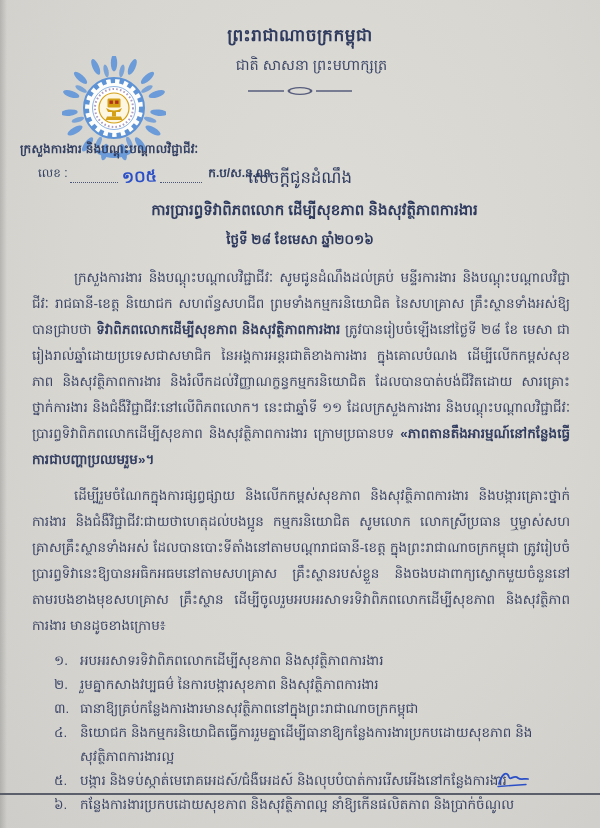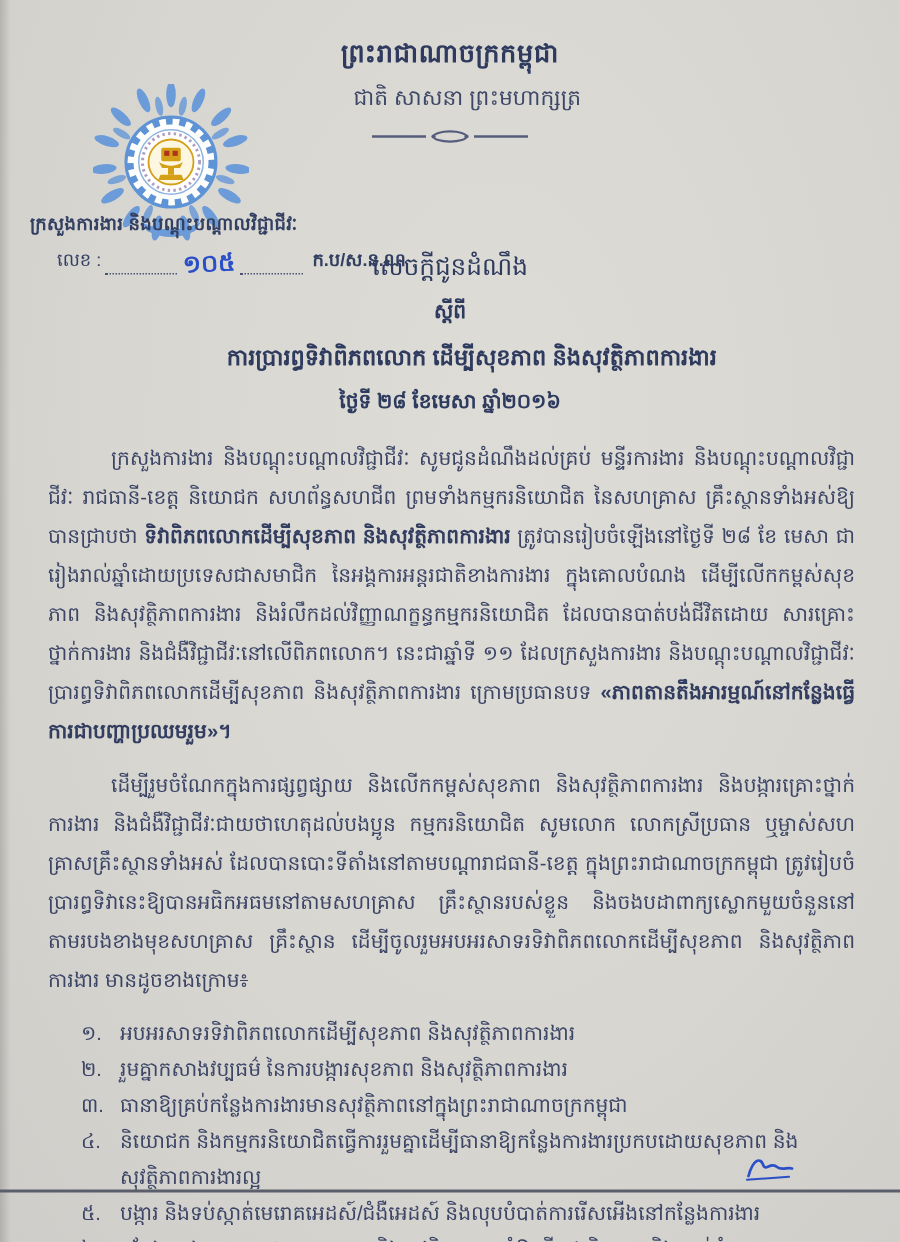--- a/index.html
+++ b/index.html
@@ -155,21 +155,20 @@
       <span class="ref-label">លេខ :</span>
       <span class="dots d1"></span>
       <span class="ref-number">១០៥</span>
       <span class="dots d2"></span>
       <span class="ref-code">ក.ប/ស.ន.ណ</span>
     </div>
   </div>
 
   <div class="title-block">
     <div class="doc-type">សេចក្តីជូនដំណឹង</div>
-    <div class="regarding">ស្តីពី</div>
     <div class="subject">ការប្រារព្ធទិវាពិភពលោក ដើម្បីសុខភាព និងសុវត្ថិភាពការងារ</div>
     <div class="date-line">ថ្ងៃទី ២៨ ខែមេសា ឆ្នាំ២០១៦</div>
   </div>
 
   <div class="body-text">
     <p class="para"><span>ក្រសួងការងារ និងបណ្តុះបណ្តាលវិជ្ជាជីវៈ សូមជូនដំណឹងដល់គ្រប់ មន្ទីរការងារ និងបណ្តុះបណ្តាលវិជ្ជាជីវៈ រាជធានី-ខេត្ត និយោជក សហព័ន្ធសហជីព ព្រមទាំងកម្មករនិយោជិត នៃសហគ្រាស គ្រឹះស្ថានទាំងអស់ឱ្យបានជ្រាបថា </span><span class="bold">ទិវាពិភពលោកដើម្បីសុខភាព និងសុវត្ថិភាពការងារ</span><span> ត្រូវបានរៀបចំឡើងនៅថ្ងៃទី ២៨ ខែ មេសា ជារៀងរាល់ឆ្នាំដោយប្រទេសជាសមាជិក នៃអង្គការអន្តរជាតិខាងការងារ ក្នុងគោលបំណង ដើម្បីលើកកម្ពស់សុខភាព និងសុវត្ថិភាពការងារ និងរំលឹកដល់វិញ្ញាណក្ខន្ធកម្មករនិយោជិត ដែលបានបាត់បង់ជីវិតដោយ សារគ្រោះថ្នាក់ការងារ និងជំងឺវិជ្ជាជីវៈនៅលើពិភពលោក។ នេះជាឆ្នាំទី ១១ ដែលក្រសួងការងារ និងបណ្តុះបណ្តាលវិជ្ជាជីវៈ ប្រារព្ធទិវាពិភពលោកដើម្បីសុខភាព និងសុវត្ថិភាពការងារ ក្រោមប្រធានបទ </span><span class="bold">«ភាពតានតឹងអារម្មណ៍នៅកន្លែងធ្វើការជាបញ្ហាប្រឈមរួម»។</span></p>
     <p class="para"><span>ដើម្បីរួមចំណែកក្នុងការផ្សព្វផ្សាយ និងលើកកម្ពស់សុខភាព និងសុវត្ថិភាពការងារ និងបង្ការគ្រោះថ្នាក់ការងារ និងជំងឺវិជ្ជាជីវៈជាយថាហេតុដល់បងប្អូន កម្មករនិយោជិត សូមលោក លោកស្រីប្រធាន ឬម្ចាស់សហគ្រាសគ្រឹះស្ថានទាំងអស់ ដែលបានបោះទីតាំងនៅតាមបណ្តារាជធានី-ខេត្ត ក្នុងព្រះរាជាណាចក្រកម្ពុជា ត្រូវរៀបចំប្រារព្ធទិវានេះឱ្យបានអធិកអធមនៅតាមសហគ្រាស គ្រឹះស្ថានរបស់ខ្លួន និងចងបដាពាក្យស្លោកមួយចំនួននៅតាមរបងខាងមុខសហគ្រាស គ្រឹះស្ថាន ដើម្បីចូលរួមអបអរសាទរទិវាពិភពលោកដើម្បីសុខភាព និងសុវត្ថិភាពការងារ មានដូចខាងក្រោម៖</span></p>
   </div>
 
   <div class="slogan-list">

